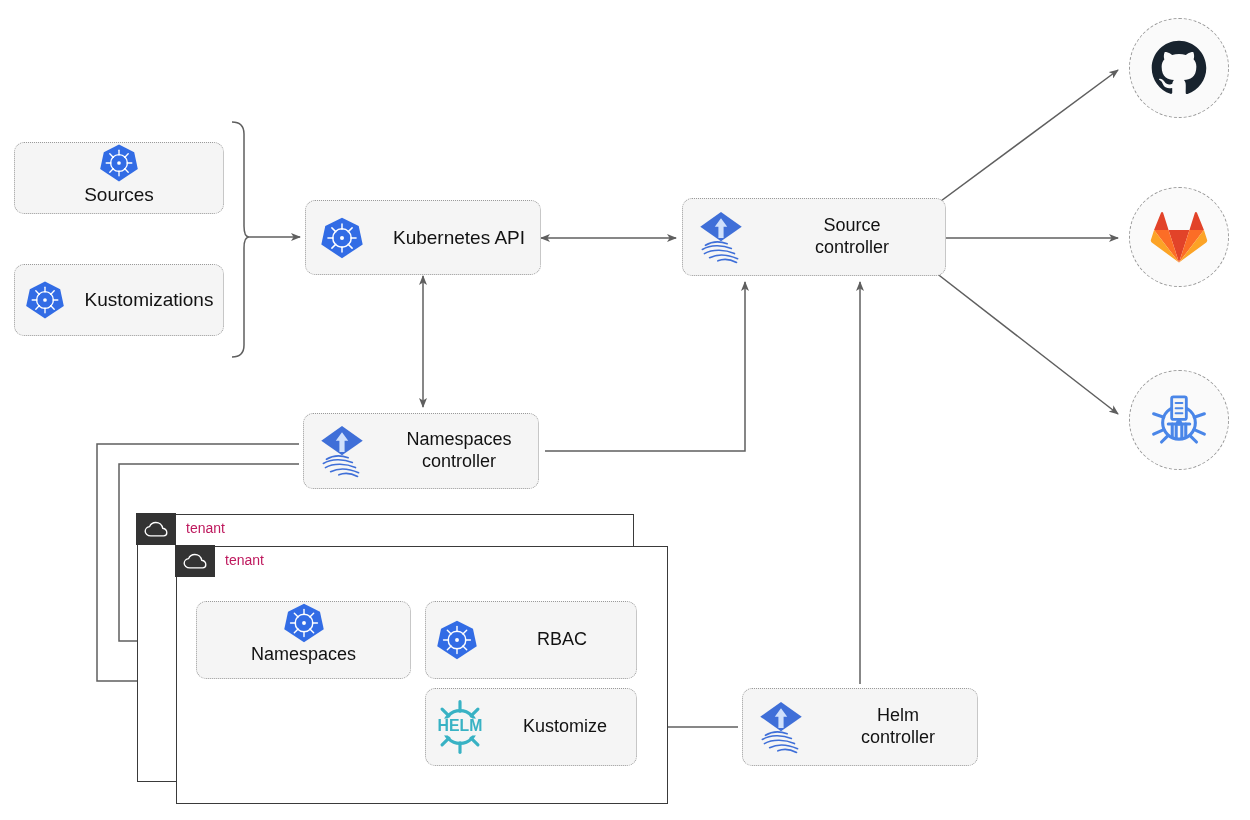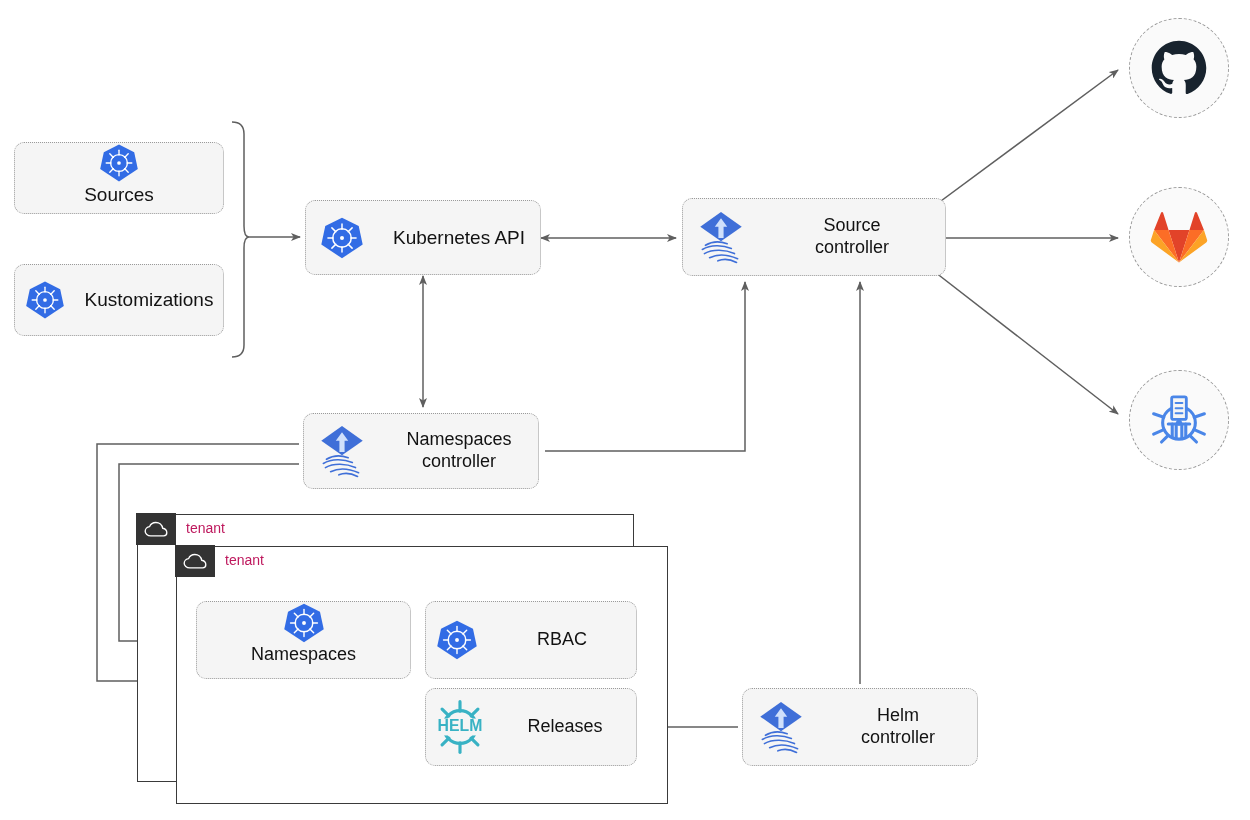--- a/index.html
+++ b/index.html
@@ -286,21 +286,21 @@
           <line x1="85" y1="52" x2="103" y2="52"></line>
           <line x1="21" y1="18" x2="34" y2="31"></line>
           <line x1="76" y1="73" x2="89" y2="86"></line>
           <line x1="89" y1="18" x2="76" y2="31"></line>
           <line x1="34" y1="73" x2="21" y2="86"></line>
         </g>
         <rect x="2" y="36" width="106" height="32" fill="#f5f5f5"></rect>
         <text x="55" y="60" text-anchor="middle" font-family="Liberation Sans, sans-serif" font-size="30" font-weight="bold" fill="#38b2c4">HELM</text>
       </svg>
     </span>
-    <span class="lbl">Releases</span>
+    <span class="lbl">Kustomize</span>
   </div>
 
   <div class="circ c-gh">
     <svg width="62" height="62" viewBox="0 0 100 100">
       <path fill="#18232e" d="M50,6 C25.7,6 6,25.7 6,50 c0,19.4 12.6,35.9 30.1,41.7
         2.2,0.4 3,-1 3,-2.1 0,-1 0,-3.8 -0.1,-7.4 -12.2,2.7 -14.8,-5.9 -14.8,-5.9
         -2,-5.1 -4.9,-6.4 -4.9,-6.4 -4,-2.7 0.3,-2.7 0.3,-2.7 4.4,0.3 6.8,4.5 6.8,4.5
         3.9,6.7 10.3,4.8 12.8,3.7 0.4,-2.9 1.6,-4.8 2.8,-5.9 -9.7,-1.1 -20,-4.9 -20,-21.7
         0,-4.8 1.7,-8.7 4.5,-11.8 -0.5,-1.1 -2,-5.6 0.4,-11.6 0,0 3.7,-1.2 12.1,4.5
         3.5,-1 7.2,-1.5 11,-1.5 3.7,0 7.5,0.5 11,1.5 8.4,-5.7 12.1,-4.5 12.1,-4.5

